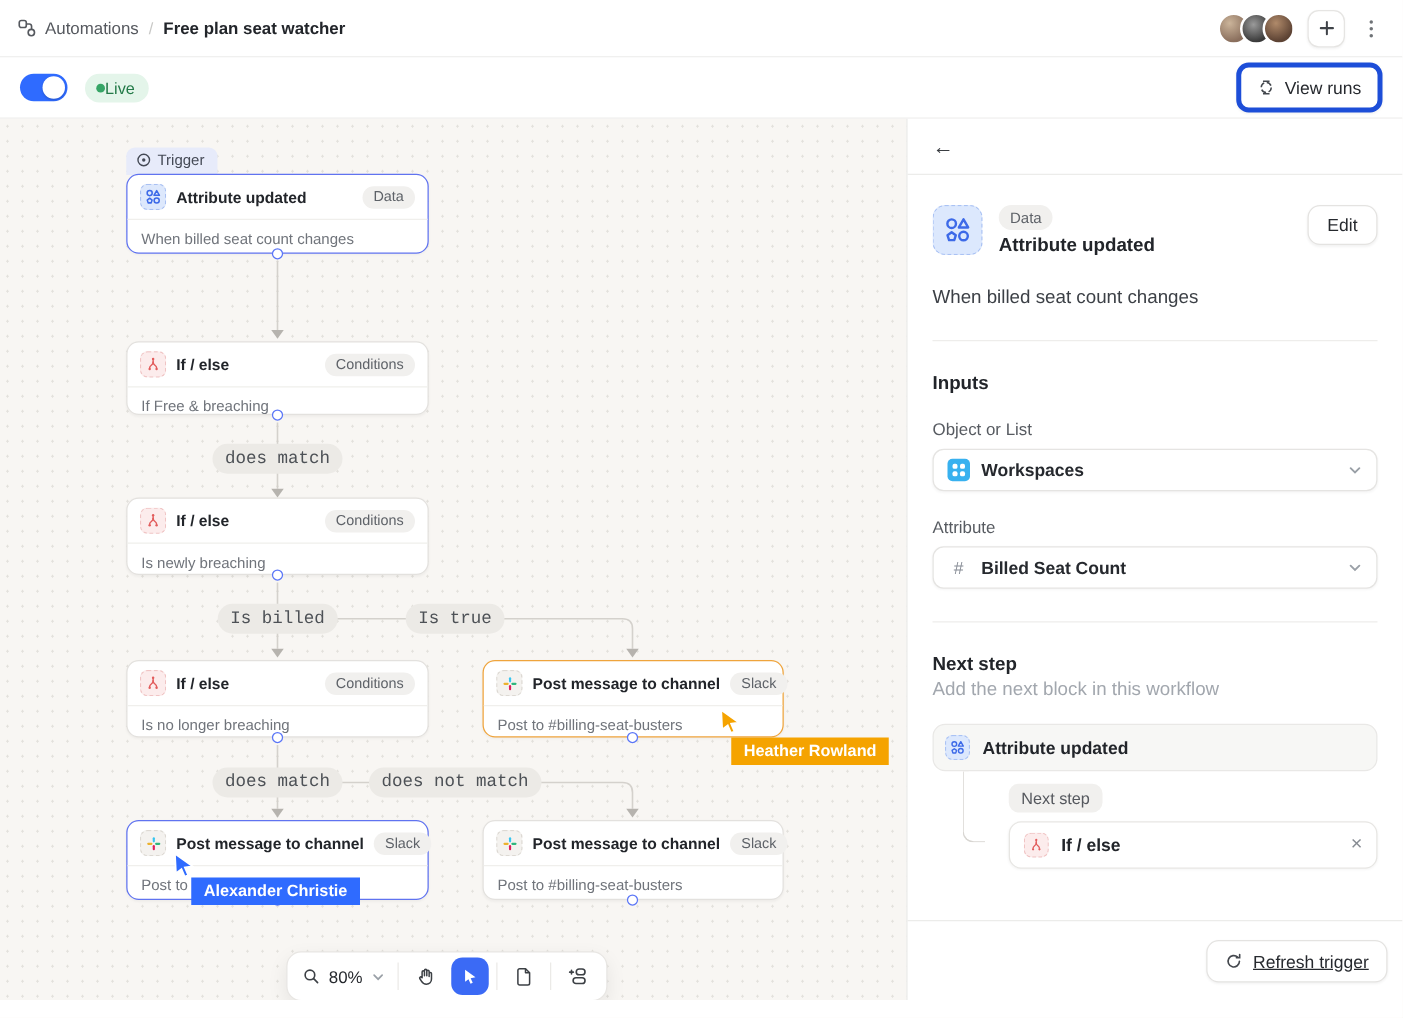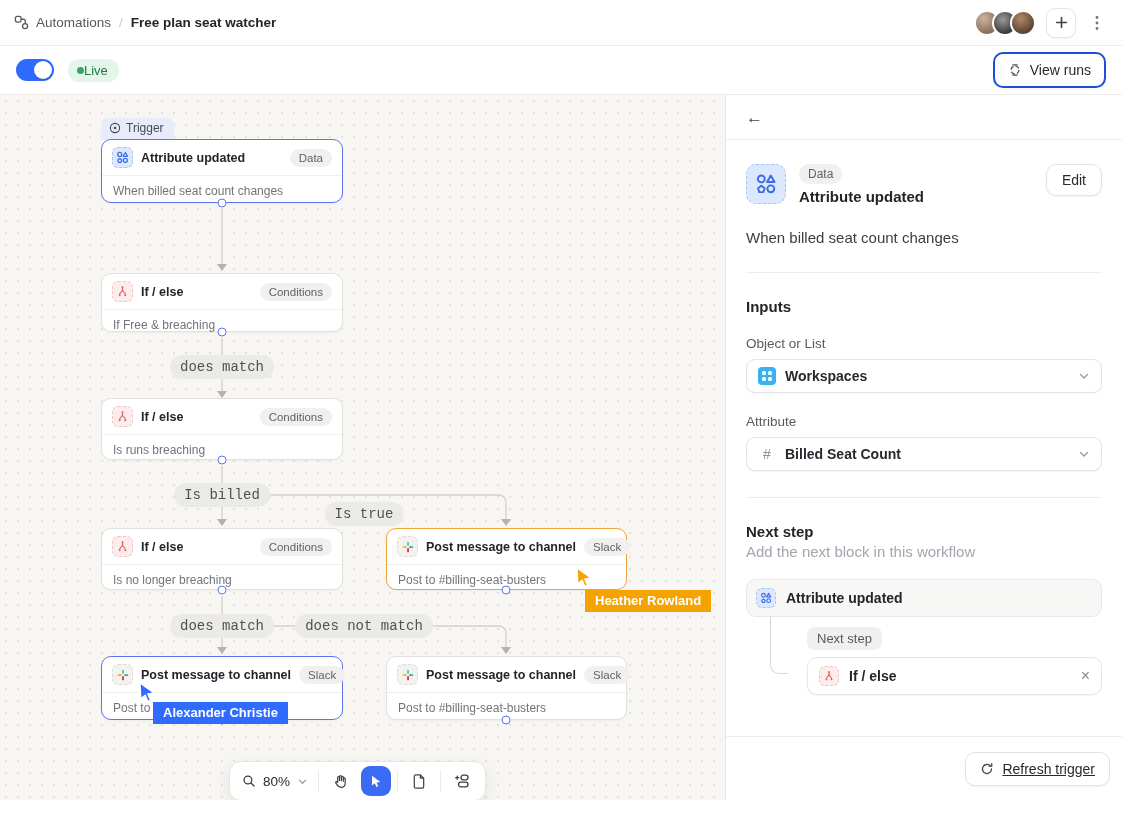--- a/index.html
+++ b/index.html
@@ -22,21 +22,21 @@
   .btn-plus { width:30px; height:30px; border:1px solid #e6e5e3; border-radius:9px; background:#fff; display:flex; align-items:center; justify-content:center; box-shadow:0 1px 2px rgba(0,0,0,.05); cursor:pointer; }
   .kebab { width:22px; height:30px; display:flex; align-items:center; justify-content:center; cursor:pointer; }
 
   
   .statusbar { height:49px; flex:0 0 49px; display:flex; align-items:center; padding:0 16px; background:#fff; border-bottom:1px solid #eeedeb; }
   .toggle { width:38px; height:22px; border-radius:999px; background:#2f6bff; position:relative; cursor:pointer; }
   .toggle .knob { position:absolute; top:2px; right:2px; width:18px; height:18px; border-radius:50%; background:#fff; box-shadow:0 1px 2px rgba(0,0,0,.2); }
   .live-badge { margin-left:14px; display:inline-flex; align-items:center; background:#e4f5ea; border-radius:999px; padding:4px 11px 4px 9px; }
   .live-dot { width:7px; height:7px; border-radius:50%; background:#36a566; }
   .live-text { font-size:13px; color:#237a48; }
-  .btn-viewruns { margin-left:auto; display:inline-flex; align-items:center; gap:8px; background:#fff; border:2px solid #1d4ed8; border-radius:10px; padding:8px 13px; font-size:14px; color:#26292e; box-shadow:0 1px 2px rgba(0,0,0,.05); cursor:pointer; }
+  .btn-viewruns { margin-left:auto; display:inline-flex; align-items:center; gap:8px; background:#fff; border:4px solid #1d4ed8; border-radius:10px; padding:8px 13px; font-size:14px; color:#26292e; box-shadow:0 1px 2px rgba(0,0,0,.05); cursor:pointer; }
 
   
   .main { flex:1; display:flex; min-height:0; }
   .canvas { position:relative; flex:1; background-color:#f8f6f3; background-image:radial-gradient(#e3e1dc 1px, transparent 1.1px); background-size:12px 12px; overflow:hidden; }
   .edges { position:absolute; inset:0; pointer-events:none; }
 
   
   .node { position:absolute; width:242px; background:#fff; border:1px solid #e3e1de; border-radius:10px; box-shadow:0 1px 2px rgba(25,25,25,.04); cursor:pointer; }
   .node.sel-blue { border:1.5px solid #6073f0; }
   .node.sel-orange { border:1.5px solid #efa43c; }
@@ -226,21 +226,21 @@
                 <path d="M8 5.8C8 9 4.6 8.6 4.6 11.4"></path>
                 <path d="M8 5.8C8 9 11.4 8.6 11.4 11.4"></path>
                 <circle cx="8" cy="2.6" r="1.2" fill="#e25c5c" stroke="none"></circle>
                 <circle cx="4.6" cy="12.6" r="1.2" fill="#e25c5c" stroke="none"></circle>
                 <circle cx="11.4" cy="12.6" r="1.2" fill="#e25c5c" stroke="none"></circle>
               </svg>
           </span>
           <span class="node-title">If / else</span>
           <span class="node-badge">Conditions</span>
         </div>
-        <div class="node-sub">Is runs breaching</div>
+        <div class="node-sub">Is newly breaching</div>
       </div>
 
       <div class="node" style="left:101px; top:433px; height:62px;">
         <div class="node-head">
           <span class="nicon nicon-cond">
             <svg width="13" height="13" viewBox="0 0 16 16" fill="none" stroke="#e25c5c" stroke-width="1.4" stroke-linecap="round">
                 <path d="M8 3.2v2.6"></path>
                 <path d="M8 5.8C8 9 4.6 8.6 4.6 11.4"></path>
                 <path d="M8 5.8C8 9 11.4 8.6 11.4 11.4"></path>
                 <circle cx="8" cy="2.6" r="1.2" fill="#e25c5c" stroke="none"></circle>
@@ -305,21 +305,21 @@
       <div class="dot" style="left:222px; top:108px;"></div>
       <div class="dot" style="left:222px; top:237px;"></div>
       <div class="dot" style="left:222px; top:365px;"></div>
       <div class="dot" style="left:222px; top:495px;"></div>
       <div class="dot" style="left:506px; top:495px;"></div>
       <div class="dot" style="left:222px; top:625px;"></div>
       <div class="dot" style="left:506px; top:625px;"></div>
 
       <div class="edge-label" style="left:222px; top:272px;">does match</div>
       <div class="edge-label" style="left:222px; top:400px;">Is billed</div>
-      <div class="edge-label" style="left:364px; top:419px;">Is true</div>
+      <div class="edge-label" style="left:364px; top:400px;">Is true</div>
       <div class="edge-label" style="left:222px; top:531px;">does match</div>
       <div class="edge-label" style="left:364px; top:531px;">does not match</div>
 
       <div class="cursor" style="left:574px; top:471px;">
         <svg width="22" height="22" viewBox="0 0 22 22">
             <path d="M3,2 L17,12 L10.8,13 L13.5,19.2 L10.8,20.3 L8.2,14.2 L3.8,17.5 Z" fill="#f5a300" stroke="#fff" stroke-width="1.3"></path>
           </svg>
       </div>
       <div class="nametag tag-orange" style="left:585px; top:495px;">Heather Rowland</div>
 

